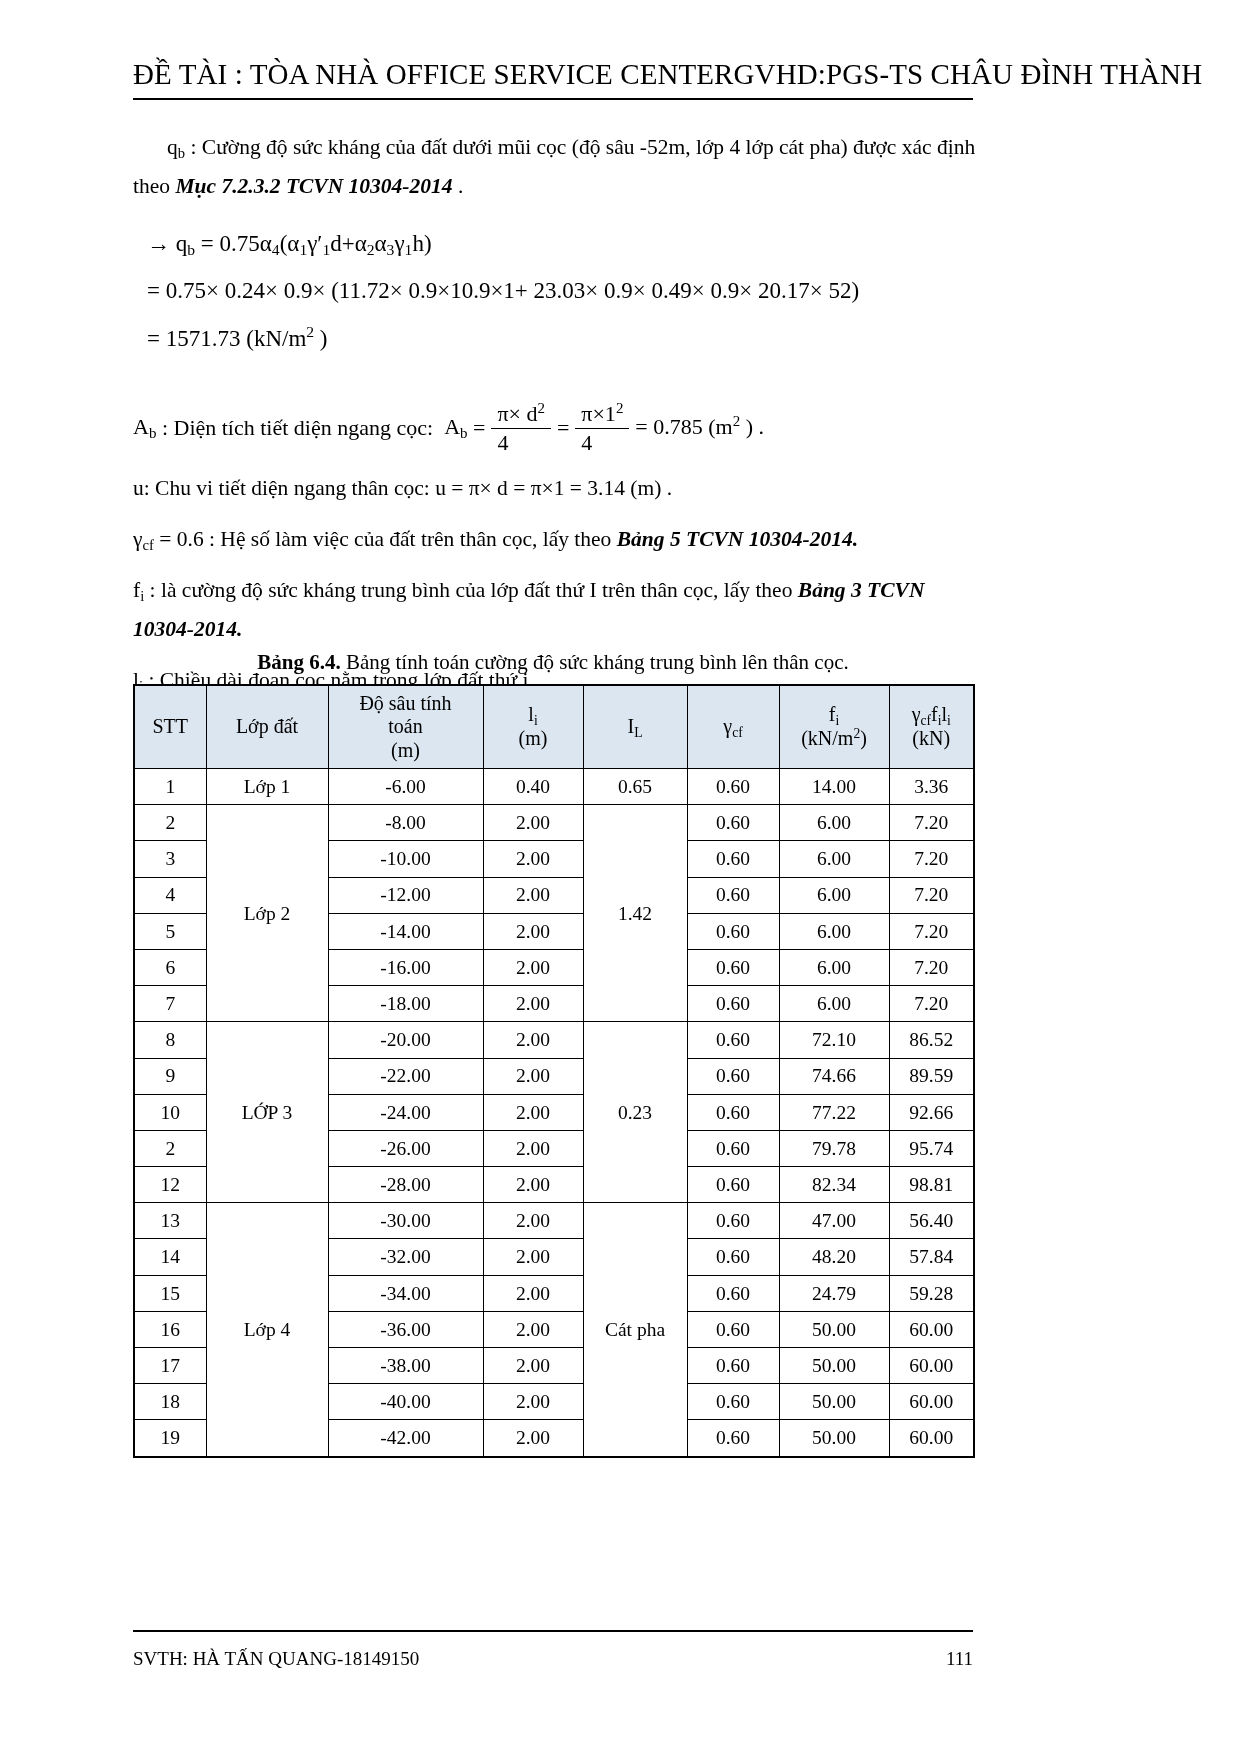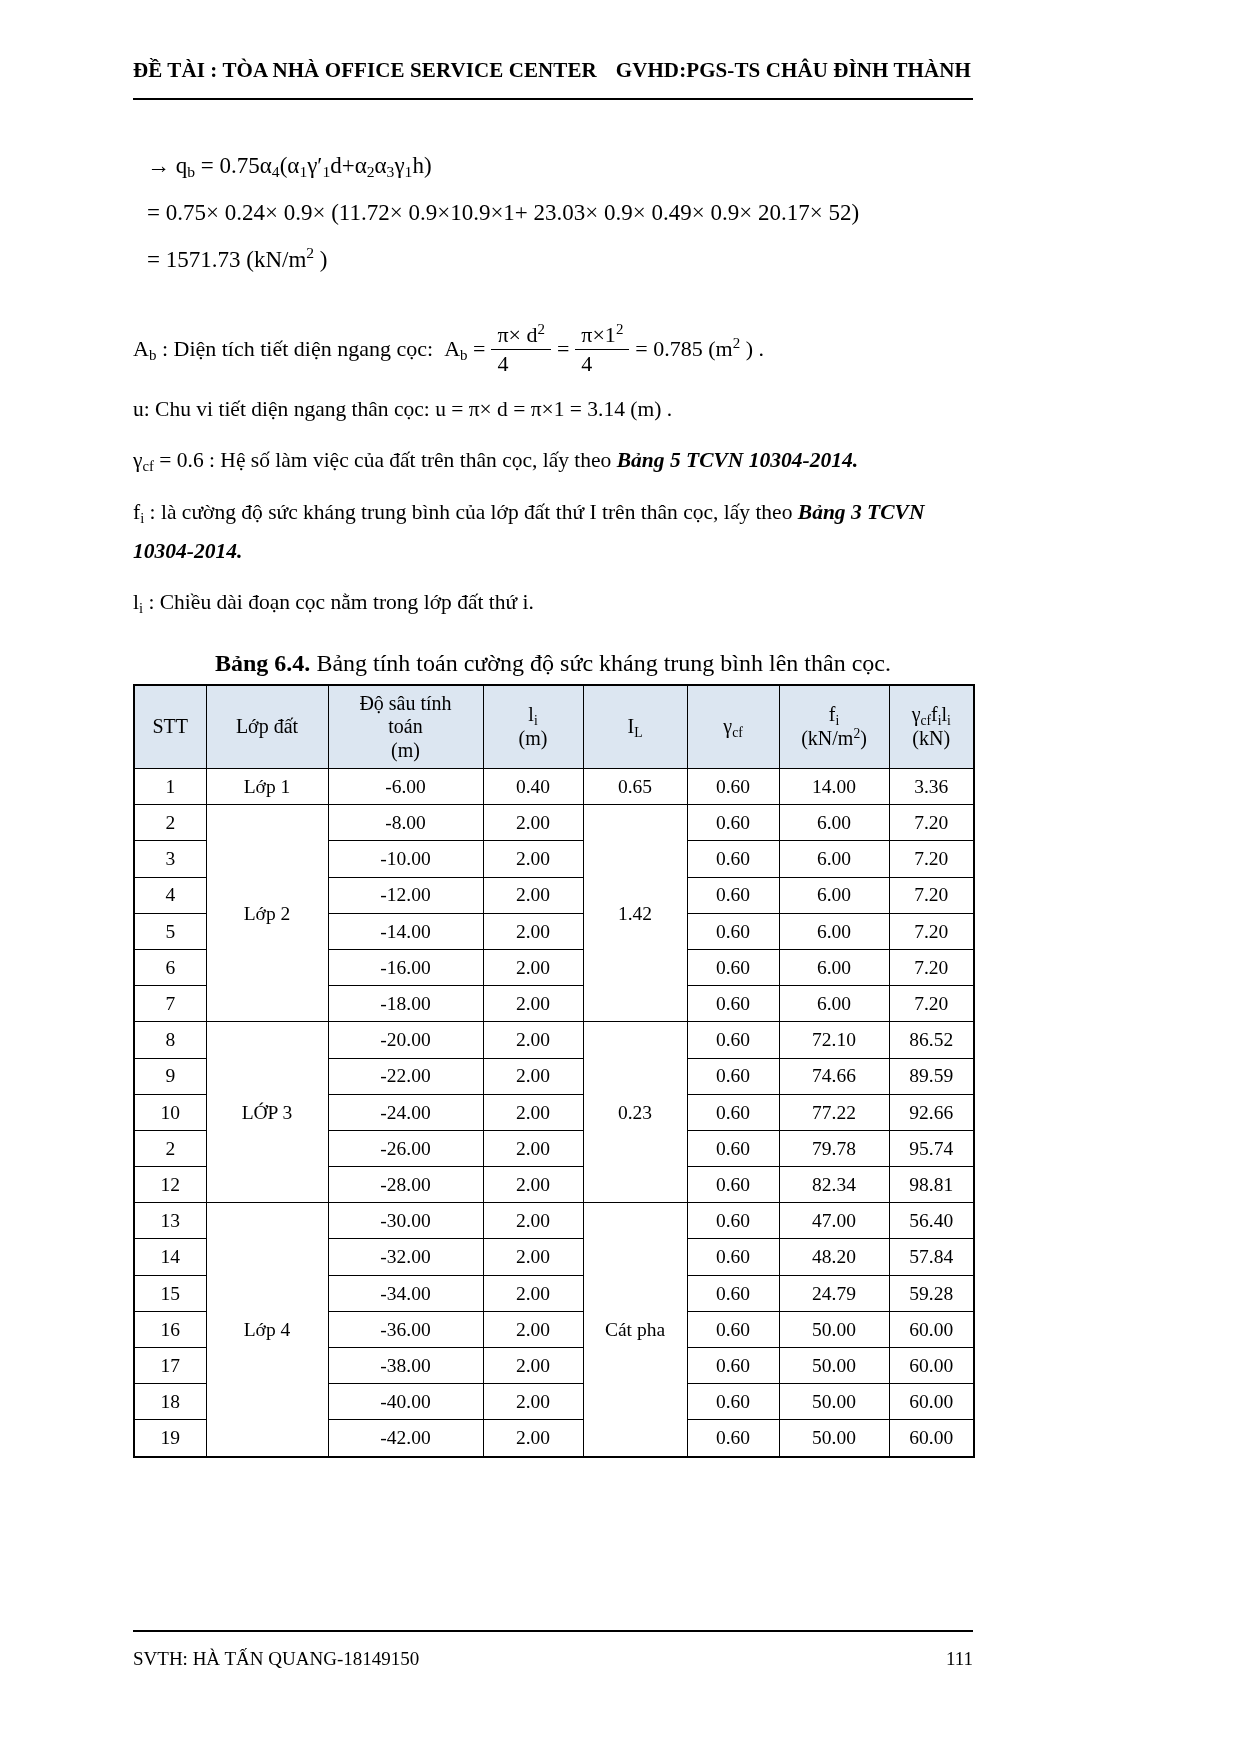--- a/index.html
+++ b/index.html
@@ -24,23 +24,22 @@
 
   
   .header {
     position: absolute;
     left: 133px;
     top: 58px;
     width: 840px;
     display: flex;
     justify-content: space-between;
     align-items: baseline;
-    font-size: 21px;
+    font-size: 29px;
     letter-spacing: 0.1px;
-    font-weight: bold;
   }
   .header-left { white-space: nowrap; }
   .header-right { white-space: nowrap; padding-right: 2px; }
   .header-rule {
     position: absolute;
     left: 133px;
     top: 98px;
     width: 840px;
     height: 2px;
     background: #000;
@@ -106,21 +105,21 @@
   .spacer-sm { height: 10px; }
   .spacer-md { height: 18px; }
 
   
   .table-caption {
     position: absolute;
     left: 133px;
     top: 650px;
     width: 840px;
     text-align: center;
-    font-size: 24px;
+    font-size: 21px;
   }
   .table-caption b { font-weight: bold; }
 
   
   .tbl-wrap {
     position: absolute;
     left: 133px;
     top: 684px;
     width: 840px;
   }
@@ -190,20 +189,23 @@
 <div class="page">
 
   <div class="header">
     <span class="header-left">ĐỀ TÀI : TÒA NHÀ OFFICE SERVICE CENTER</span>
     <span class="header-right">GVHD:PGS-TS CHÂU ĐÌNH THÀNH</span>
   </div>
   <div class="header-rule"></div>
 
   <div class="content">
 
+    <p class="para indent">
+      <span><span>q</span><sub>b</sub></span><span> : Cường độ sức kháng của đất dưới mũi cọc (độ sâu -52m, lớp 4 lớp cát pha) được xác định theo </span><span class="bi">Mục 7.2.3.2 TCVN 10304-2014</span><span> .</span>
+    </p>
 
     <div class="mathblock">
       <span class="mathline">
         <span>→ q</span><sub>b</sub><span> = 0.75α</span><sub>4</sub><span>(α</span><sub>1</sub><span>γ′</span><sub>1</sub><span>d+α</span><sub>2</sub><span>α</span><sub>3</sub><span>γ</span><sub>1</sub><span>h)</span>
       </span>
       <span class="mathline">= 0.75× 0.24× 0.9× (11.72× 0.9×10.9×1+ 23.03× 0.9× 0.49× 0.9× 20.17× 52)</span>
       <span class="mathline">
         <span>= 1571.73 (kN/m</span><sup>2</sup><span> )</span>
       </span>
     </div>

